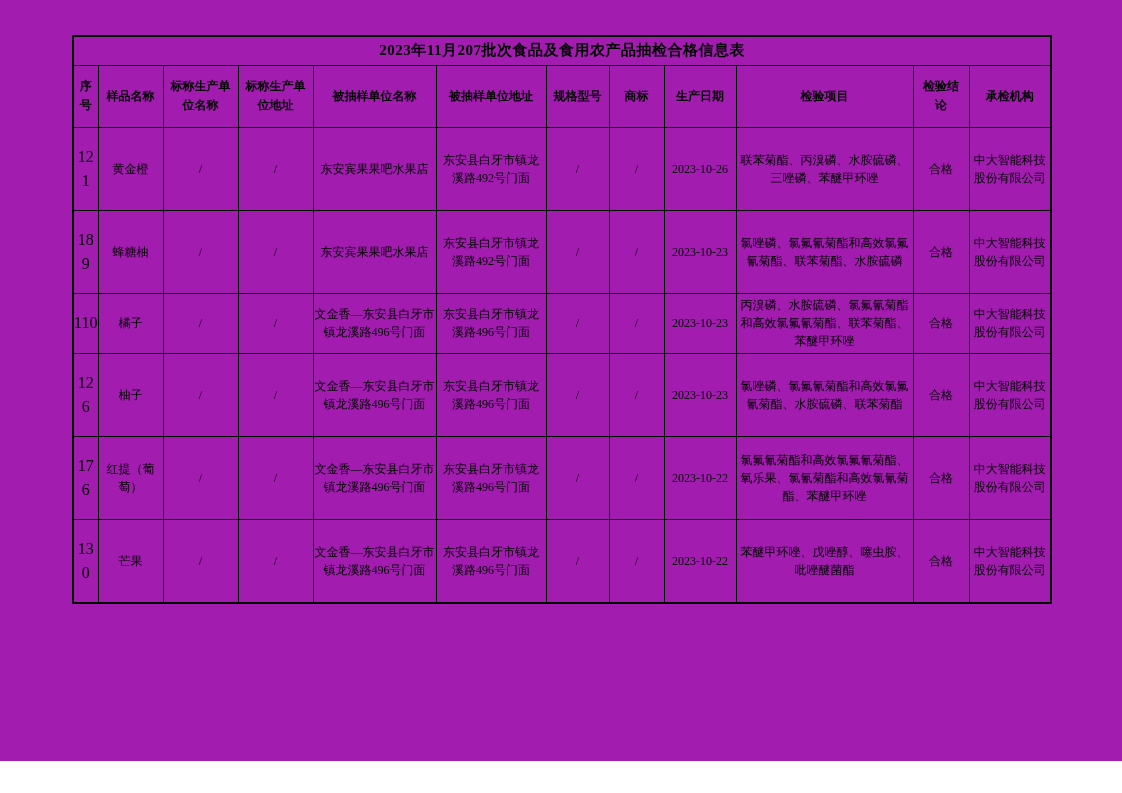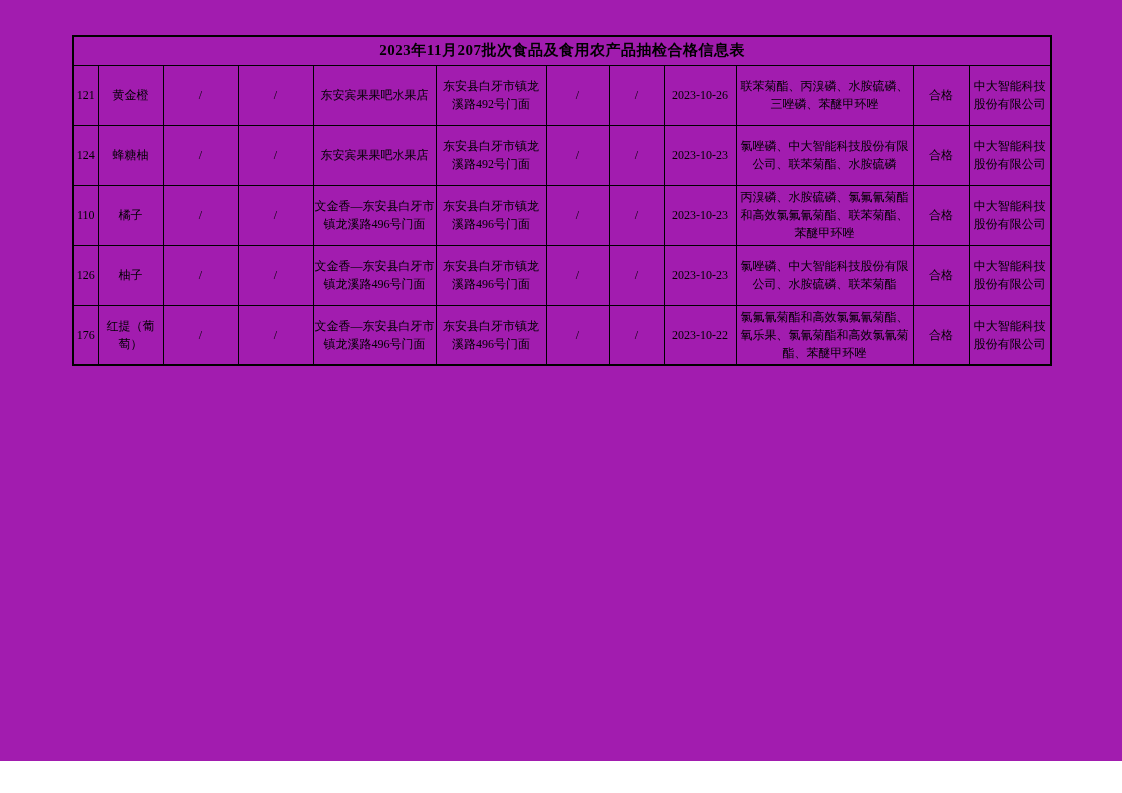--- a/index.html
+++ b/index.html
@@ -49,21 +49,21 @@
   }
   tbody td {
     font-size: 12px;
     line-height: 1.5;
     padding: 2px 1px;
   }
   tbody tr {
     height: 60px;
   }
   td.c-no {
-    font-size: 12px;
+    font-size: 16px;
     padding: 17px 0;
   }
   td.c-slash {
     font-size: 12px;
   }
 </style>
 </head>
 <body>
 
 <div class="page">
@@ -79,47 +79,61 @@
       <col style="width:55px">
       <col style="width:72px">
       <col style="width:177px">
       <col style="width:56px">
       <col style="width:82px">
     </colgroup>
     <thead>
       <tr>
         <th class="title-cell" colspan="12">2023年11月207批次食品及食用农产品抽检合格信息表</th>
       </tr>
+      <tr>
+        <th class="col-head">序号</th>
+        <th class="col-head">样品名称</th>
+        <th class="col-head">标称生产单位名称</th>
+        <th class="col-head">标称生产单位地址</th>
+        <th class="col-head">被抽样单位名称</th>
+        <th class="col-head">被抽样单位地址</th>
+        <th class="col-head">规格型号</th>
+        <th class="col-head">商标</th>
+        <th class="col-head">生产日期</th>
+        <th class="col-head">检验项目</th>
+        <th class="col-head">检验结论</th>
+        <th class="col-head">承检机构</th>
+      </tr>
     </thead>
     <tbody>
         <tr>
     <td class="c-no">121</td>
     <td>黄金橙</td>
     <td class="c-slash">/</td>
     <td class="c-slash">/</td>
     <td>东安宾果果吧水果店</td>
     <td>东安县白牙市镇龙溪路492号门面</td>
     <td class="c-slash">/</td>
     <td class="c-slash">/</td>
     <td>2023-10-26</td>
     <td>联苯菊酯、丙溴磷、水胺硫磷、三唑磷、苯醚甲环唑</td>
     <td>合格</td>
     <td>中大智能科技股份有限公司</td>
   </tr>
         <tr>
-    <td class="c-no">124</td>
+    <td class="c-no">189</td>
     <td>蜂糖柚</td>
     <td class="c-slash">/</td>
     <td class="c-slash">/</td>
     <td>东安宾果果吧水果店</td>
     <td>东安县白牙市镇龙溪路492号门面</td>
     <td class="c-slash">/</td>
     <td class="c-slash">/</td>
     <td>2023-10-23</td>
-    <td>氯唑磷、中大智能科技股份有限公司、联苯菊酯、水胺硫磷</td>
+    <td>氯唑磷、氯氟氰菊酯和高效氯氟氰菊酯、联苯菊酯、水胺硫磷</td>
     <td>合格</td>
     <td>中大智能科技股份有限公司</td>
   </tr>
         <tr>
     <td class="c-no">110</td>
     <td>橘子</td>
     <td class="c-slash">/</td>
     <td class="c-slash">/</td>
     <td>文金香—东安县白牙市镇龙溪路496号门面</td>
     <td>东安县白牙市镇龙溪路496号门面</td>
@@ -133,33 +147,47 @@
         <tr>
     <td class="c-no">126</td>
     <td>柚子</td>
     <td class="c-slash">/</td>
     <td class="c-slash">/</td>
     <td>文金香—东安县白牙市镇龙溪路496号门面</td>
     <td>东安县白牙市镇龙溪路496号门面</td>
     <td class="c-slash">/</td>
     <td class="c-slash">/</td>
     <td>2023-10-23</td>
-    <td>氯唑磷、中大智能科技股份有限公司、水胺硫磷、联苯菊酯</td>
+    <td>氯唑磷、氯氟氰菊酯和高效氯氟氰菊酯、水胺硫磷、联苯菊酯</td>
     <td>合格</td>
     <td>中大智能科技股份有限公司</td>
   </tr>
         <tr>
     <td class="c-no">176</td>
     <td>红提（葡萄）</td>
     <td class="c-slash">/</td>
     <td class="c-slash">/</td>
     <td>文金香—东安县白牙市镇龙溪路496号门面</td>
     <td>东安县白牙市镇龙溪路496号门面</td>
     <td class="c-slash">/</td>
     <td class="c-slash">/</td>
     <td>2023-10-22</td>
     <td>氯氟氰菊酯和高效氯氟氰菊酯、氧乐果、氯氰菊酯和高效氯氰菊酯、苯醚甲环唑</td>
     <td>合格</td>
     <td>中大智能科技股份有限公司</td>
   </tr>
+        <tr>
+    <td class="c-no">130</td>
+    <td>芒果</td>
+    <td class="c-slash">/</td>
+    <td class="c-slash">/</td>
+    <td>文金香—东安县白牙市镇龙溪路496号门面</td>
+    <td>东安县白牙市镇龙溪路496号门面</td>
+    <td class="c-slash">/</td>
+    <td class="c-slash">/</td>
+    <td>2023-10-22</td>
+    <td>苯醚甲环唑、戊唑醇、噻虫胺、吡唑醚菌酯</td>
+    <td>合格</td>
+    <td>中大智能科技股份有限公司</td>
+  </tr>
       </tbody>
   </table>
 </div>
 
 </body></html>

